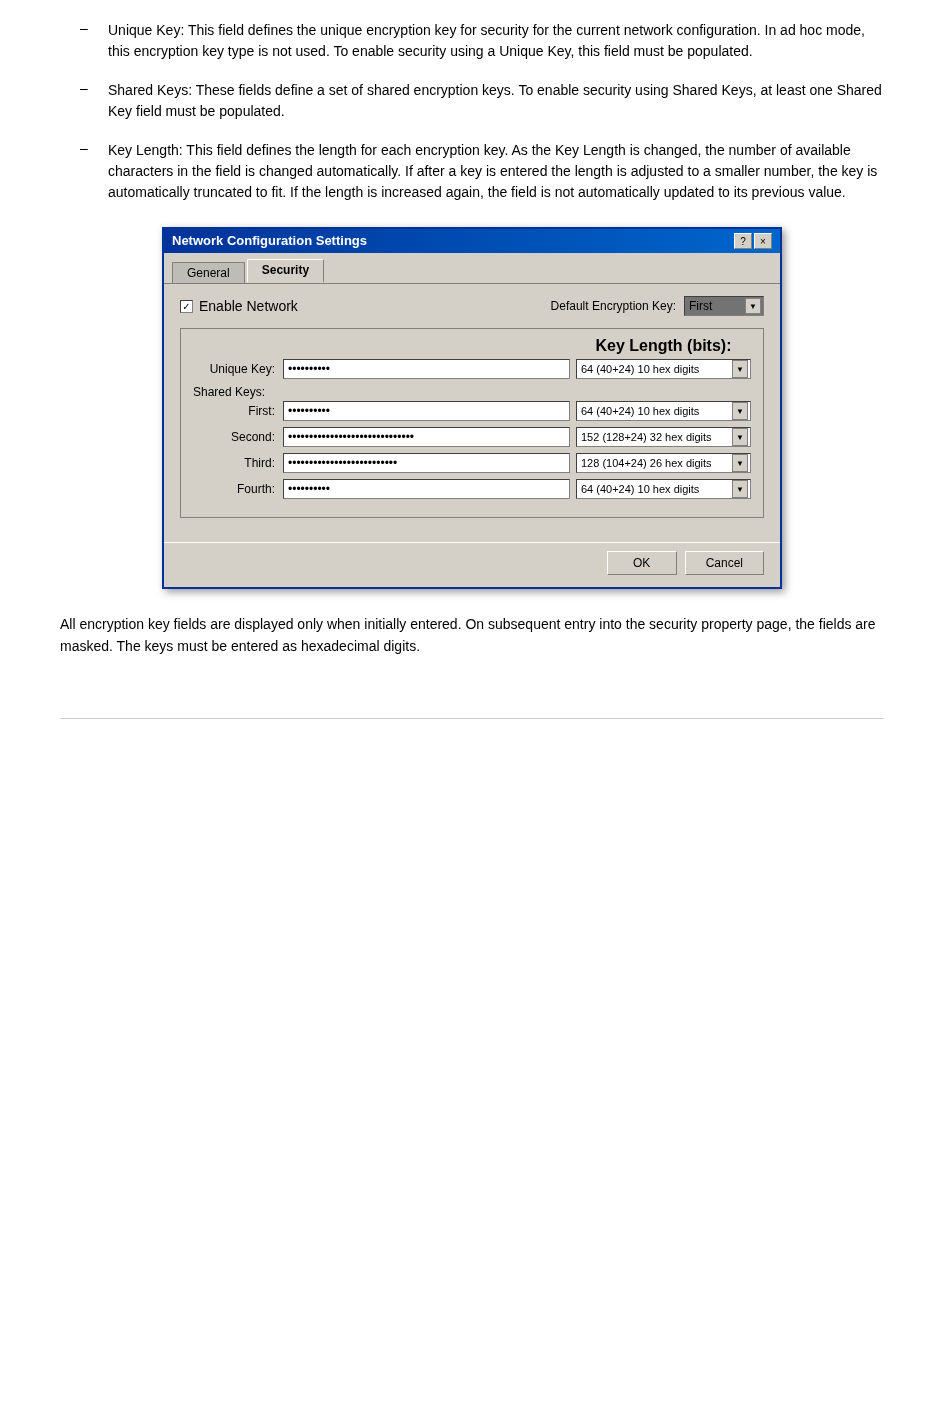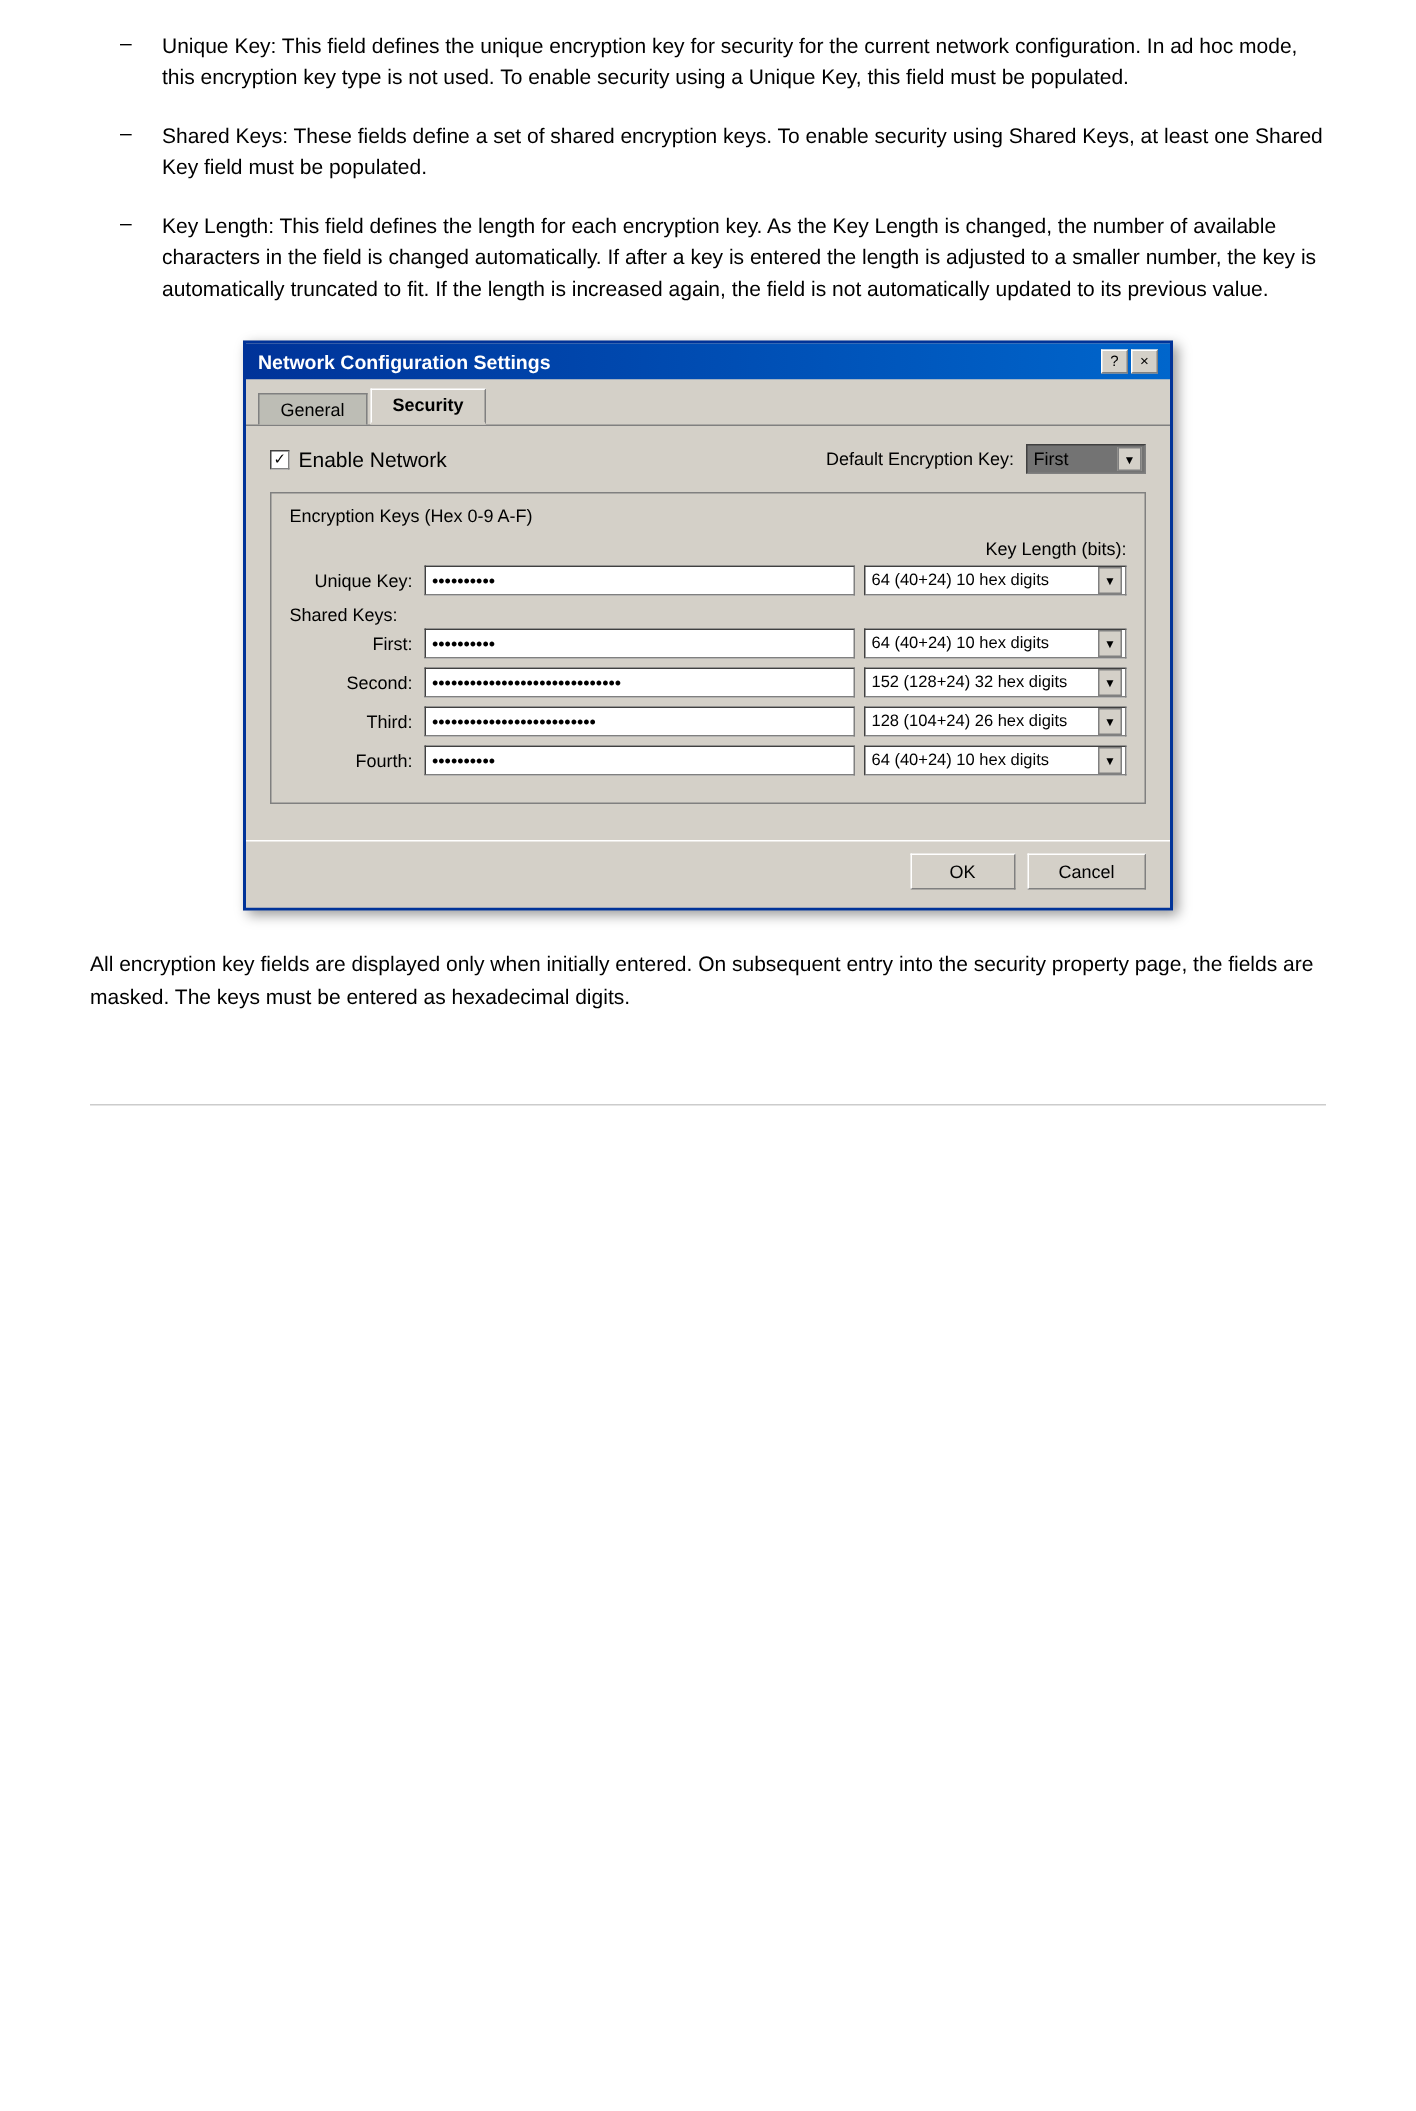--- a/index.html
+++ b/index.html
@@ -43,21 +43,21 @@
       background: #d4d0c8;
       box-shadow: 3px 3px 8px rgba(0,0,0,0.4);
     }
 
     .dialog-titlebar {
       background: linear-gradient(to right, #003399, #0066cc);
       color: white;
       padding: 4px 8px;
       display: flex;
       justify-content: space-between;
-      align-items: center;
+      align-items: flex-start;
       font-size: 13px;
       font-weight: bold;
     }
 
     .dialog-titlebar-buttons {
       display: flex;
       gap: 2px;
     }
 
     .titlebar-btn {
@@ -320,25 +320,24 @@
       <div class="enable-right">
         <span>Default Encryption Key:</span>
         <div class="dropdown">
           <span>First</span>
           <div class="dropdown-arrow">▼</div>
         </div>
       </div>
     </div>
 
     <div class="enc-group">
-      <div class="enc-group-title">Encryption Keys (Hex 0-9 A-F)</div>
 
       <div style="display:flex; margin-bottom:4px;">
         <div style="flex:1;"></div>
-        <div style="min-width:175px; font-size:12px; text-align:right; margin-left:6px;">Key Length (bits):</div>
+        <div style="min-width:175px; font-size:16px; text-align:center; margin-left:6px;font-weight:bold;">Key Length (bits):</div>
       </div>
 
       <div class="key-row">
         <span class="key-label">Unique Key:</span>
         <input class="key-input" type="password" value="xxxxxxxxxx" style="">
         <div class="key-length-dropdown">
           <span>64  (40+24)  10 hex digits</span>
           <div class="dropdown-arrow">▼</div>
         </div>
       </div>

